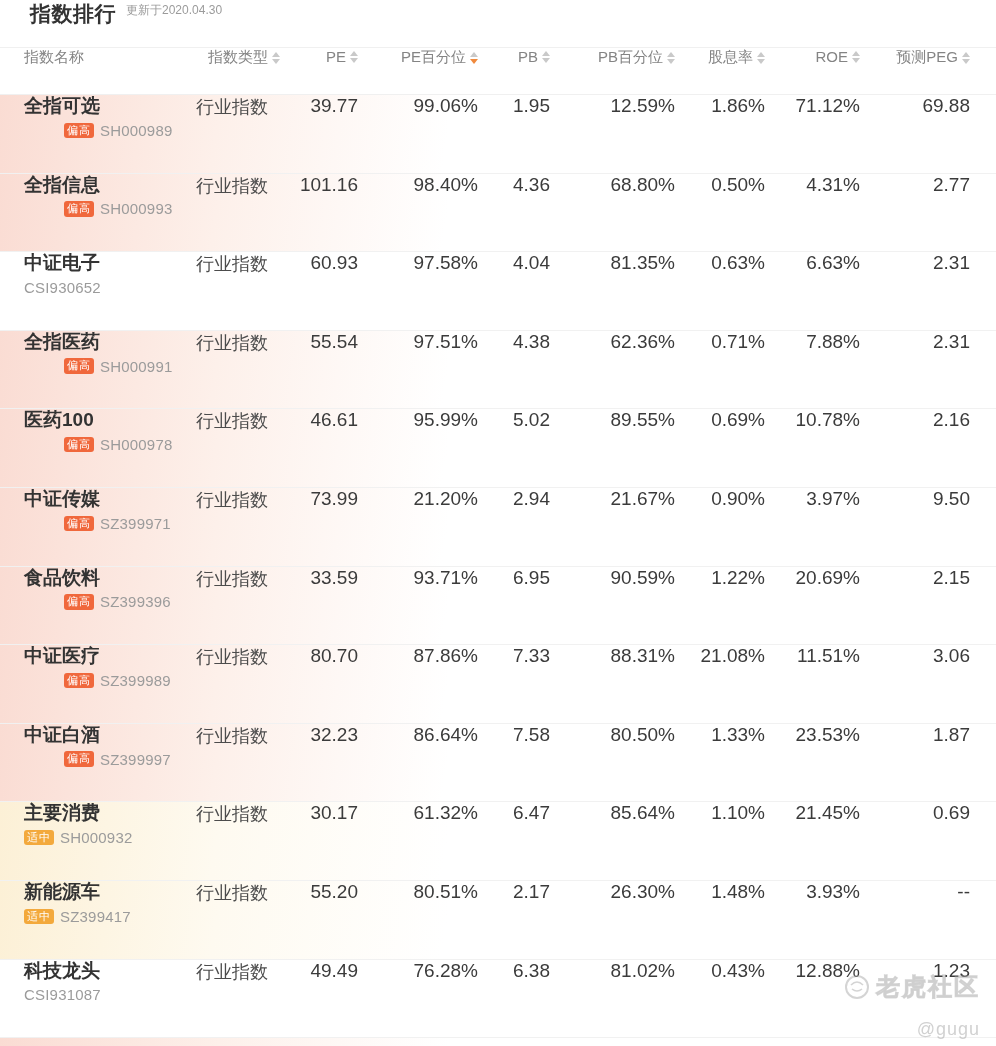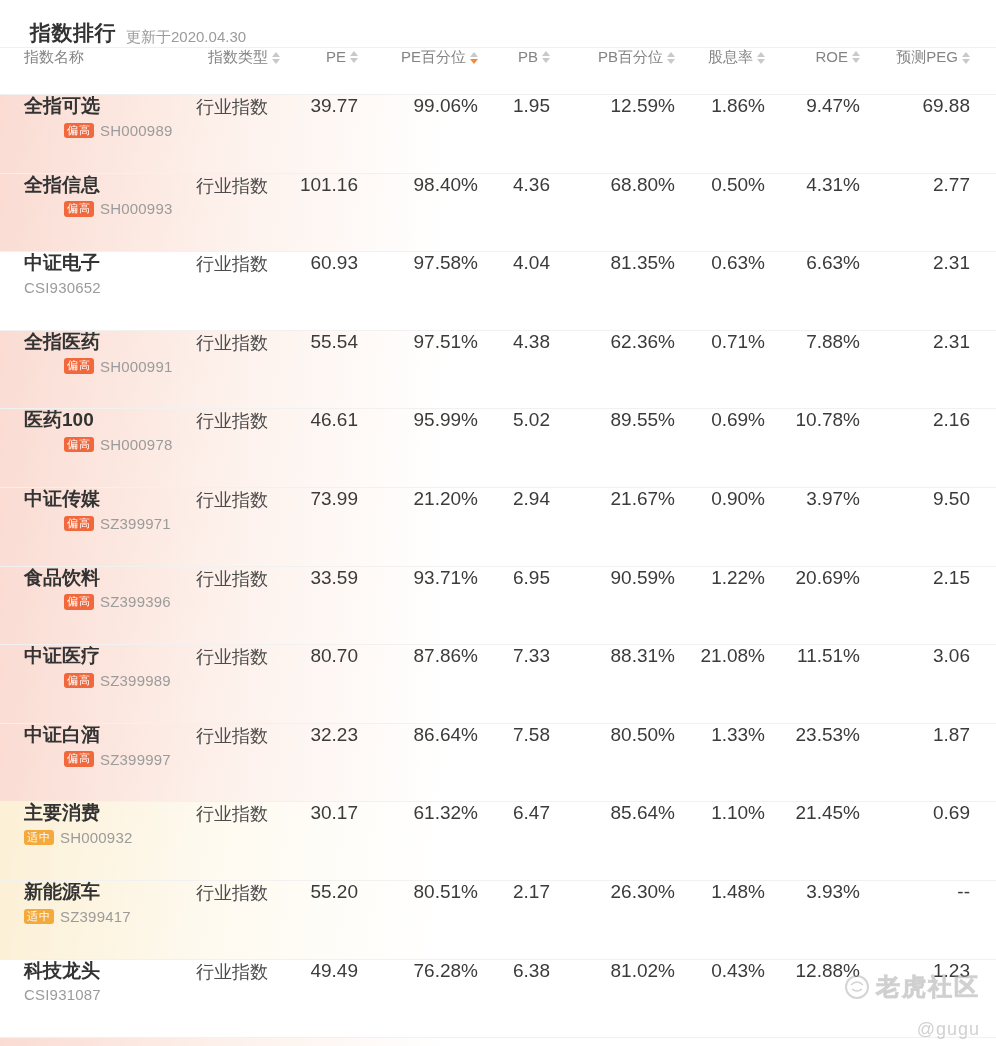--- a/index.html
+++ b/index.html
@@ -1,23 +1,23 @@
 <!DOCTYPE html>
 <html><head>
 <meta charset="utf-8">
 <style>
   * { margin:0; padding:0; box-sizing:border-box; }
   html,body { background:#fff; }
   body { font-family:"Liberation Sans","DejaVu Sans",sans-serif; }
   .app { position:relative; width:996px; height:1046px; margin:0 auto; background:#fff; overflow:hidden; }
 
   
-  .page-header { display:flex; align-items:flex-end; height:48px; padding-left:30px; border-bottom:1px solid #f0f0f0; }
+  .page-header { display:flex; align-items:flex-start; height:48px; padding-left:30px; border-bottom:1px solid #f0f0f0; }
   .page-title { font-size:21px; font-weight:bold; color:#333; letter-spacing:0.5px; }
-  .page-updated { font-size:15px; color:#9b9b9b; margin-left:10px; margin-top:2px; }
+  .page-updated { font-size:12px; color:#9b9b9b; margin-left:10px; margin-top:2px; }
 
   
   .thead, .row { display:flex; align-items:flex-start; padding-right:9px; }
   .thead { height:47px; border-bottom:1px solid #f0f0f0; }
   .cell { flex:0 0 auto; display:flex; align-items:center; justify-content:flex-end; }
   .c0 { width:190px; justify-content:flex-start; padding-left:24px; }
   .c1 { width:90px; }
   .c2 { width:78px; }
   .c3 { width:120px; }
   .c4 { width:72px; }
@@ -139,21 +139,21 @@
         <span class="badge badge-high">偏高</span>
         <span class="code">SH000989</span>
       </div>
     </div>
     <div class="cell c1 val type">行业指数</div>
     <div class="cell c2 val">39.77</div>
     <div class="cell c3 val">99.06%</div>
     <div class="cell c4 val">1.95</div>
     <div class="cell c5 val">12.59%</div>
     <div class="cell c6 val">1.86%</div>
-    <div class="cell c7 val">9.47%</div>
+    <div class="cell c7 val">71.12%</div>
     <div class="cell c8 val">69.88</div>
   </div>
       <div class="row row-high">
     <div class="cell c0">
       <div class="iname">全指信息</div>
       <div class="sub">
         <span class="badge badge-high">偏高</span>
         <span class="code">SH000993</span>
       </div>
     </div>

